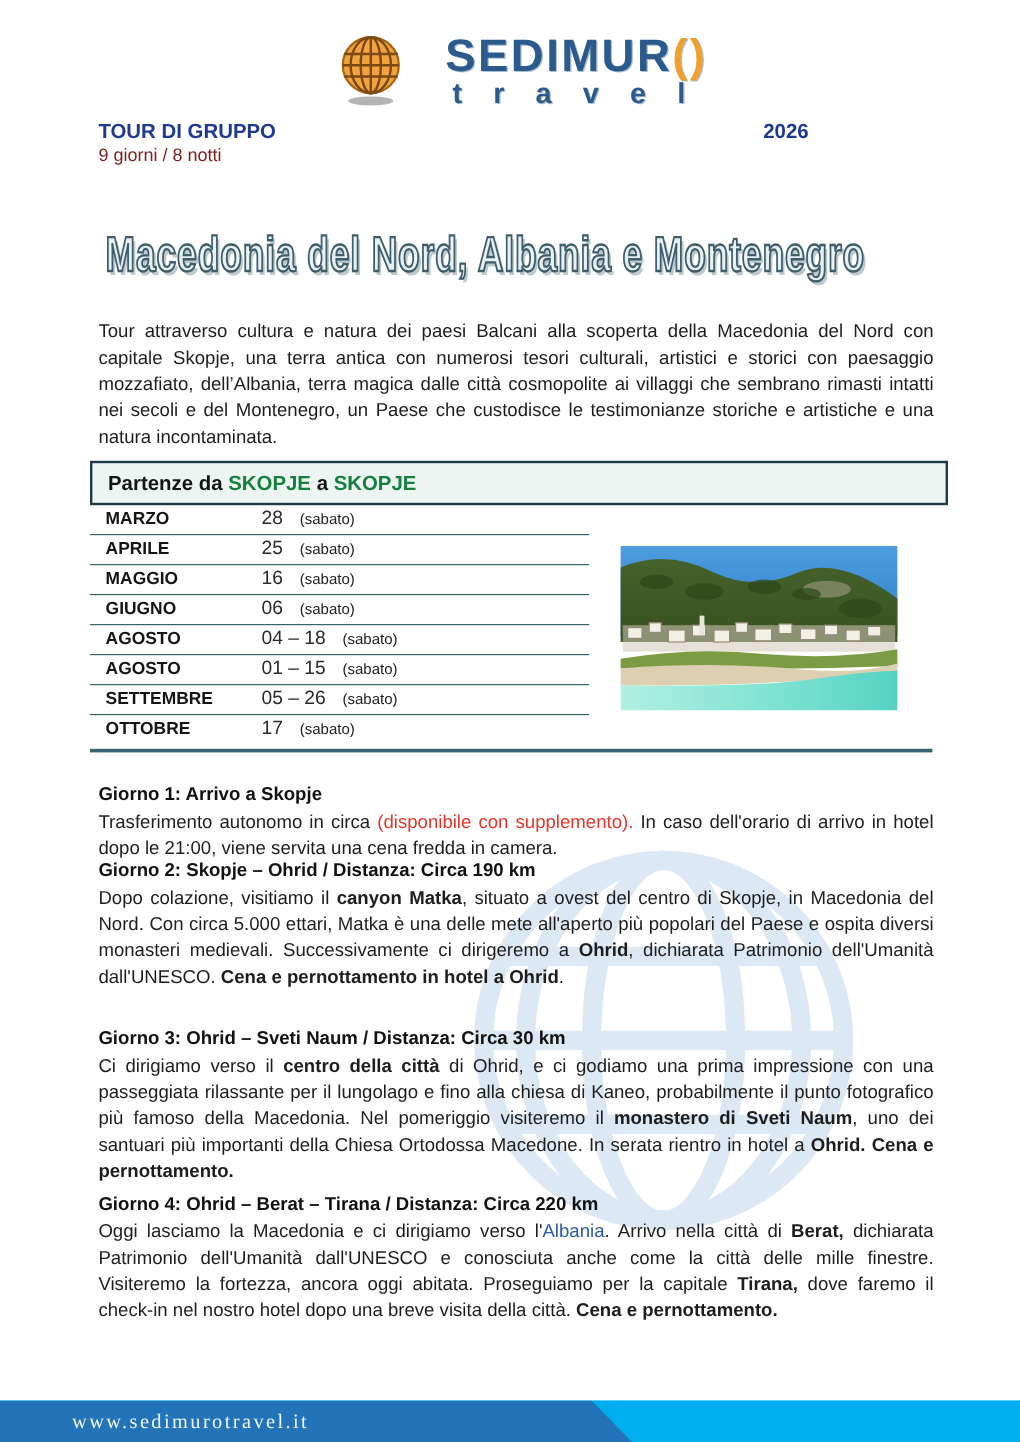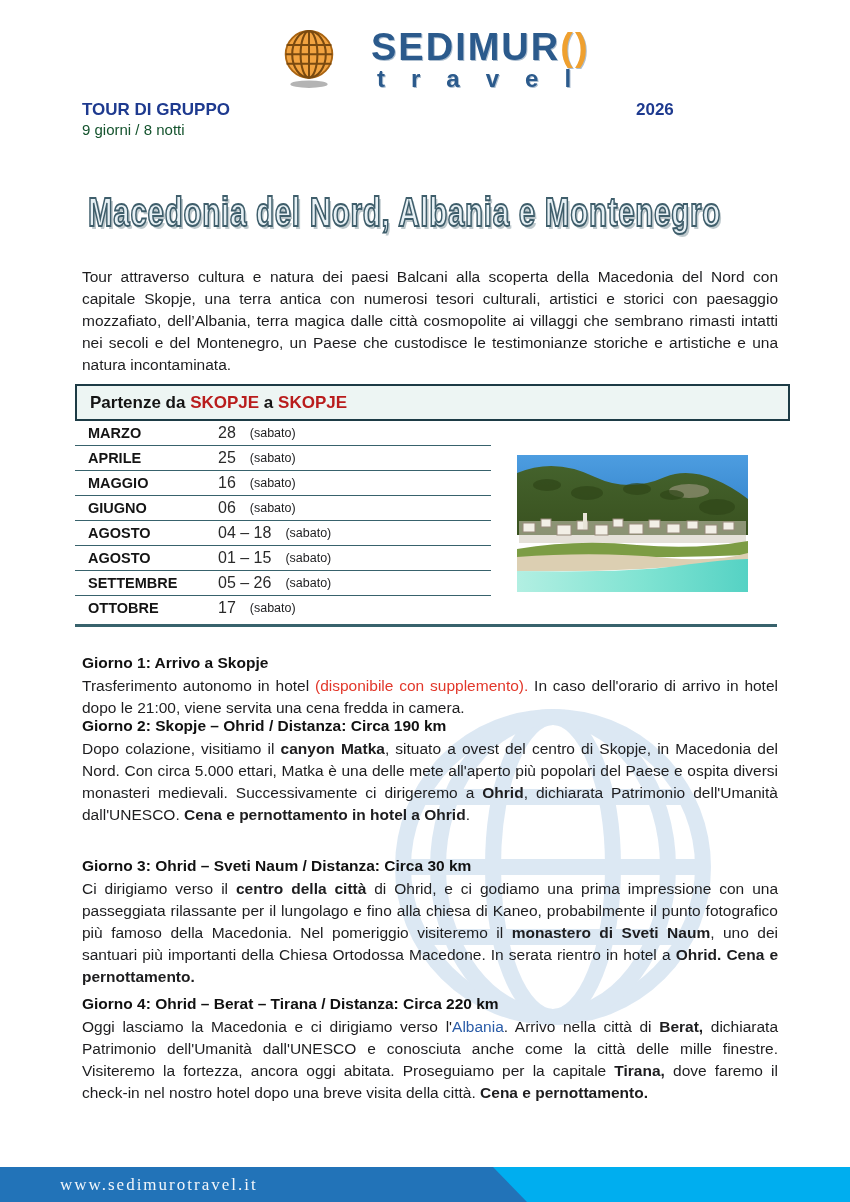--- a/index.html
+++ b/index.html
@@ -19,21 +19,21 @@
   }
   .logo-paren{color:#efa02f;}
   .logo-sub{
     font-size:24px;font-weight:bold;color:#2b5a8c;letter-spacing:26px;
     margin-top:1px;margin-left:6px;text-shadow:1px 1px 0 #aebfd0;white-space:nowrap;
   }
 
   
   .tour-type{left:82px;top:100px;font-size:17px;font-weight:bold;color:#1e3a8f;z-index:2;}
   .year{left:636px;top:100px;font-size:17px;font-weight:bold;color:#1e3a8f;z-index:2;}
-  .duration{left:82px;top:121px;font-size:15px;color:#14532d;z-index:2;}
+  .duration{left:82px;top:121px;font-size:15px;color:#7f1d1d;z-index:2;}
 
   
   .page-title{
     left:88px;top:189px;font-size:41px;font-weight:bold;white-space:nowrap;
     color:#e8f1f5;-webkit-text-stroke:2px #3f5e6b;letter-spacing:1px;
     transform:scaleX(0.72);transform-origin:left top;
     text-shadow:3px 3px 0 rgba(110,135,145,0.45);z-index:2;
   }
 
   
@@ -46,21 +46,21 @@
   
   .dep-box{
     left:75px;top:384px;width:698px;height:33px;background:#edf5f3;
     border:2px solid #1d3b45;display:flex;align-items:center;padding-left:13px;
     font-size:17px;font-weight:bold;z-index:2;
   }
   .seg{white-space:pre-wrap;}
   .seg-b{font-weight:bold;}
   .seg-red{color:#e2372a;}
   .seg-blue{color:#2a5ca8;}
-  .seg-teal{color:#b91c1c;}
+  .seg-teal{color:#15803d;}
   .seg-dark{color:#141414;}
 
   
   .dep-table{left:75px;top:421px;width:416px;z-index:2;}
   .dep-row{
     height:24px;display:flex;align-items:center;padding-left:13px;
     border-bottom:1.5px solid #38626c;
   }
   .dep-row:last-child{border-bottom:none;}
   .dep-month{width:130px;font-size:14.5px;font-weight:bold;color:#141414;flex:0 0 auto;}
@@ -224,21 +224,21 @@
     <ellipse cx="175" cy="175" rx="60" ry="150"></ellipse>
     <ellipse cx="175" cy="175" rx="115" ry="150"></ellipse>
     <line x1="25" y1="175" x2="325" y2="175"></line>
     <line x1="45" y1="105" x2="305" y2="105"></line>
     <line x1="45" y1="245" x2="305" y2="245"></line>
   </g>
 </svg>
 
 <div class="day day1">
   <p class="day-h">Giorno 1: Arrivo a Skopje</p>
-  <p class="day-p"><span class="seg seg-n">Trasferimento autonomo in hotel </span><span class="seg seg-red">(disponibile con supplemento).</span><span class="seg seg-n"> In caso dell'orario di arrivo in hotel dopo le 21:00, viene servita una cena fredda in camera.</span></p>
+  <p class="day-p"><span class="seg seg-n">Trasferimento autonomo in circa </span><span class="seg seg-red">(disponibile con supplemento).</span><span class="seg seg-n"> In caso dell'orario di arrivo in hotel dopo le 21:00, viene servita una cena fredda in camera.</span></p>
 </div>
 <div class="day day2">
   <p class="day-h">Giorno 2: Skopje – Ohrid / Distanza: Circa 190 km</p>
   <p class="day-p"><span class="seg seg-n">Dopo colazione, visitiamo il </span><span class="seg seg-b">canyon Matka</span><span class="seg seg-n">, situato a ovest del centro di Skopje, in Macedonia del Nord. Con circa 5.000 ettari, Matka è una delle mete all'aperto più popolari del Paese e ospita diversi monasteri medievali. Successivamente ci dirigeremo a </span><span class="seg seg-b">Ohrid</span><span class="seg seg-n">, dichiarata Patrimonio dell'Umanità dall'UNESCO. </span><span class="seg seg-b">Cena e pernottamento in hotel a Ohrid</span><span class="seg seg-n">.</span></p>
 </div>
 <div class="day day3">
   <p class="day-h">Giorno 3: Ohrid – Sveti Naum / Distanza: Circa 30 km</p>
   <p class="day-p"><span class="seg seg-n">Ci dirigiamo verso il </span><span class="seg seg-b">centro della città</span><span class="seg seg-n"> di Ohrid, e ci godiamo una prima impressione con una passeggiata rilassante per il lungolago e fino alla chiesa di Kaneo, probabilmente il punto fotografico più famoso della Macedonia. Nel pomeriggio visiteremo il </span><span class="seg seg-b">monastero di Sveti Naum</span><span class="seg seg-n">, uno dei santuari più importanti della Chiesa Ortodossa Macedone. In serata rientro in hotel a </span><span class="seg seg-b">Ohrid. Cena e pernottamento.</span></p>
 </div>
 <div class="day day4">

